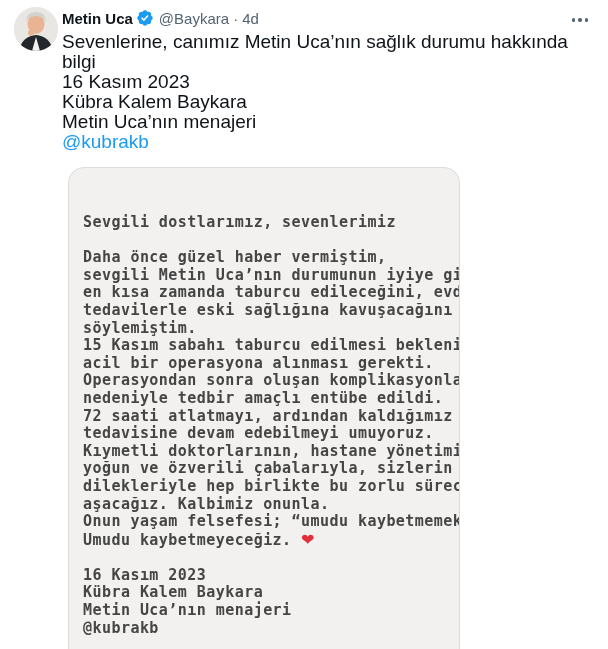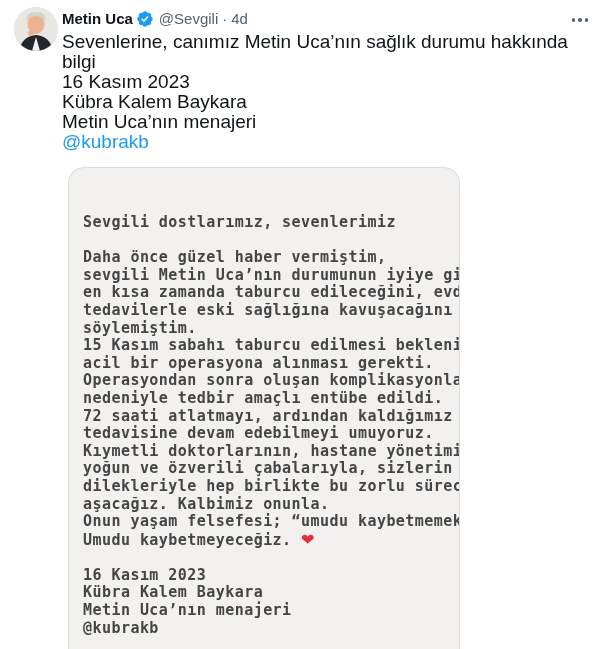--- a/index.html
+++ b/index.html
@@ -31,21 +31,21 @@
     display: block;
     cursor: pointer;
   }
   .content-col {
     flex: 1;
     min-width: 0;
     position: relative;
   }
   .header-row {
     display: flex;
-    align-items: center;
+    align-items: flex-start;
     font-size: 15px;
     line-height: 20px;
     padding-top: 5px;
     padding-right: 40px;
     white-space: nowrap;
   }
   .name {
     font-weight: 700;
     color: #0f1419;
     cursor: pointer;
@@ -133,21 +133,21 @@
     </span>
   </div>
   <div class="content-col">
     <div class="header-row">
       <span class="name">Metin Uca</span>
       <span class="badge">
         <svg viewBox="0 0 24 24" width="18" height="18">
           <path fill="#1d9bf0" fill-rule="evenodd" d="M22.25 12c0-1.43-.88-2.67-2.19-3.34.46-1.39.2-2.9-.81-3.91s-2.52-1.27-3.91-.81c-.66-1.31-1.91-2.19-3.34-2.19s-2.67.88-3.33 2.19c-1.4-.46-2.91-.2-3.92.81s-1.26 2.52-.8 3.91c-1.31.67-2.2 1.91-2.2 3.34s.89 2.67 2.2 3.34c-.46 1.39-.21 2.9.8 3.91s2.52 1.26 3.91.81c.67 1.31 1.91 2.19 3.34 2.19s2.68-.88 3.34-2.19c1.39.45 2.9.2 3.91-.81s1.27-2.52.81-3.91c1.31-.67 2.19-1.91 2.19-3.34zm-11.71 4.2L6.8 12.46l1.41-1.42 2.26 2.26 4.8-5.23 1.47 1.36-6.2 6.77z"></path>
         </svg>
       </span>
-      <span class="handle-group"><span>@Sevgili</span><span class="sep">·</span><span>4d</span></span>
+      <span class="handle-group"><span>@Baykara</span><span class="sep">·</span><span>4d</span></span>
       <span class="more-btn">
           <i></i>
           <i></i>
           <i></i>
         </span>
     </div>
     <div class="body-text"><span>Sevenlerine, canımız Metin Uca’nın sağlık durumu hakkında bilgi
 16 Kasım 2023
 Kübra Kalem Baykara
 Metin Uca’nın menajeri

